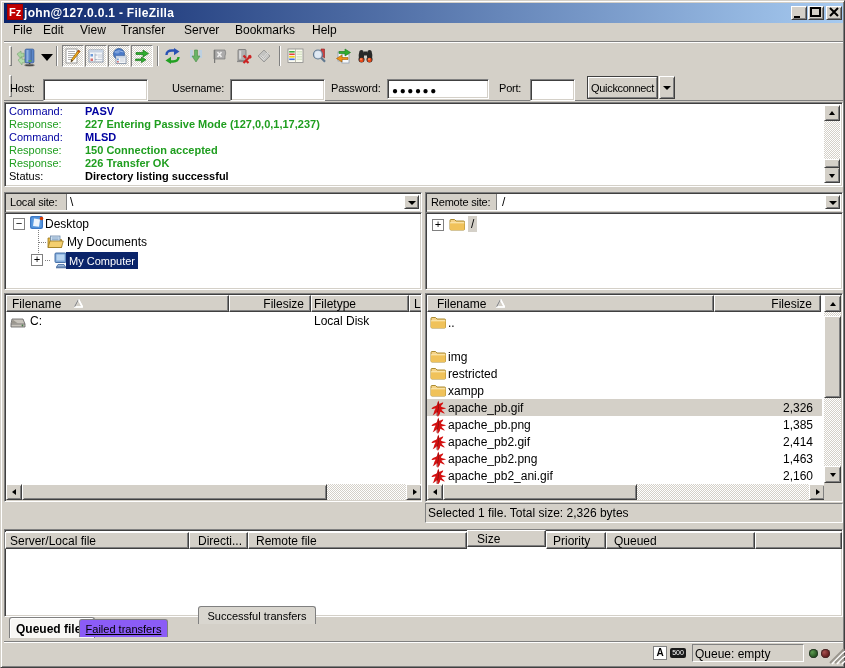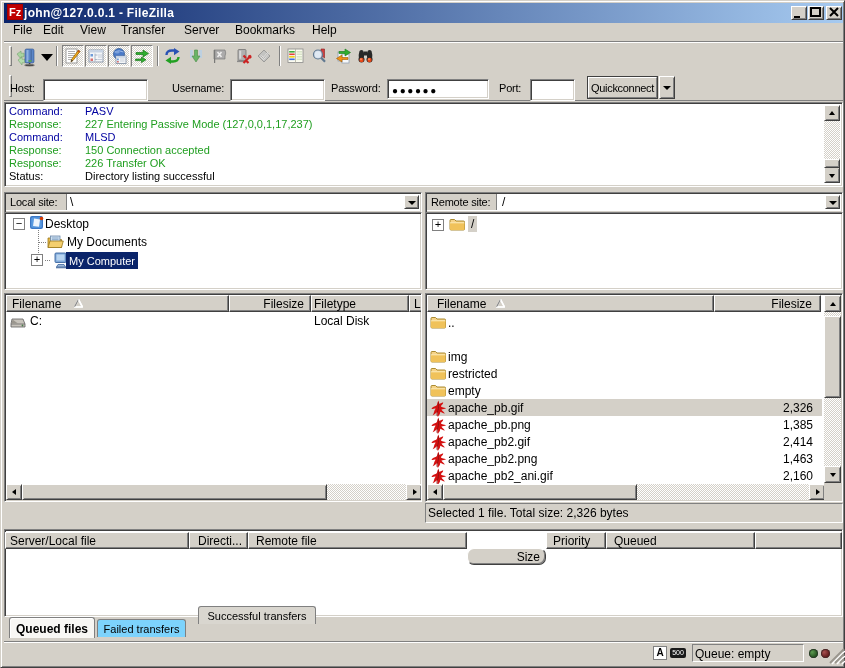--- a/index.html
+++ b/index.html
@@ -38,21 +38,21 @@
   #qcbar { left:3px; top:69px; width:839px; height:31px; border-bottom:1px solid #808080; }
   .qclabel { position:absolute; top:12px; font-size:11px; letter-spacing:-0.2px; }
   .field { position:absolute; top:9px; height:20px; background:#fff;
            border:1px solid; border-color:#808080 #ffffff #ffffff #808080;
            box-shadow: inset 1px 1px 0 #404040, inset -1px -1px 0 #d4d0c8;
            font-size:11px; padding:20px 0 0 4px;font-family:Liberation Serif, serif; }
 
   
   #log { left:3px; top:101px; width:839px; height:85px; font-size:11px; }
   .logline { position:absolute; left:4px; white-space:pre; }
-  .logline b { position:absolute; left:76px; font-weight:normal; white-space:pre; }
+  .logline b { position:absolute; left:76px; font-weight:bold; white-space:pre; }
 
   
   .sbbtn { position:absolute; background:#d4d0c8;
            border:1px solid; border-color:#ffffff #404040 #404040 #ffffff;
            box-shadow: inset 1px 1px 0 #d4d0c8, inset -1px -1px 0 #808080; }
   .arrow { position:absolute; width:0; height:0; }
 
   .panel { border:1px solid; border-color:#808080 #ffffff #ffffff #808080;
            box-shadow: inset 1px 1px 0 #404040, inset -1px -1px 0 #d4d0c8; background:#fff; }
 
@@ -404,21 +404,21 @@
     <div class="rrow" style="top:71px;">
         <svg class="ri" width="17" height="15" viewBox="0 0 17 15">
           <use href="#folderico"></use>
         </svg>
         <span>restricted</span>
       </div>
     <div class="rrow" style="top:88px;">
         <svg class="ri" width="17" height="15" viewBox="0 0 17 15">
           <use href="#folderico"></use>
         </svg>
-        <span>empty</span>
+        <span>xampp</span>
       </div>
     <div class="rrow" style="top:105px; background:#d4d0c8; width:395px;">
         <svg class="ri" width="17" height="17" viewBox="1 0.5 14 14.5">
           <use href="#apacheico"></use>
         </svg>
         <span>apache_pb.gif</span>
         <span class="fsize">2,326</span>
       </div>
     <div class="rrow" style="top:122px;">
         <svg class="ri" width="17" height="17" viewBox="1 0.5 14 14.5">
@@ -470,28 +470,28 @@
     </div>
     <div class="abs" style="right:1px; bottom:1px; width:17px; height:17px; background:#d4d0c8;"></div>
   </div>
 
   <div class="statusbox" style="left:424px; top:502px; width:418px;">Selected 1 file. Total size: 2,326 bytes</div>
 
   <div id="queue" class="abs panel" style="left:3px; top:528px; width:839px; height:88px;">
     <div class="hdrcell" style="top:2px; left:0px; width:184px; padding-left:4px;">Server/Local file</div>
     <div class="hdrcell" style="top:2px; left:184px; width:59px; padding-left:8px;">Directi...</div>
     <div class="hdrcell" style="top:2px; left:243px; width:219px; padding-left:7px;">Remote file</div>
-    <div class="hdrcell" style="top:18px; left:462px; width:79px; text-align:right; padding-right:5px;border-radius:7px;">Size</div>
+    <div class="hdrcell" style="top:0; left:462px; width:79px; text-align:left; padding-right:5px;">Size</div>
     <div class="hdrcell" style="top:2px; left:541px; width:60px; padding-left:6px;">Priority</div>
     <div class="hdrcell" style="top:2px; left:601px; width:149px; padding-left:7px;">Queued</div>
     <div class="hdrcell" style="top:2px; left:750px; width:87px;"></div>
   </div>
 
   <div class="abs" style="left:8px; top:616px; width:86px; height:21px; background:#f8f7f4; border:1px solid #808080; border-bottom:none; border-radius:3px 3px 0 0; font-weight:bold; font-size:12px; text-align:center; padding-top:4px; box-shadow: inset 1px 1px 0 #fff;">Queued files</div>
-  <div class="abs" style="left:96px; top:618px; width:89px; height:18px; background:#7dd3fc; border:1px solid #808080; border-bottom:none; border-radius:3px 3px 0 0; font-size:11px; text-align:center; padding-top:3px;">Failed transfers</div>
+  <div class="abs" style="left:78px; top:618px; width:89px; height:18px; background:#8b5cf6; border:1px solid #808080; border-bottom:none; border-radius:3px 3px 0 0; font-size:11px; text-align:center; padding-top:3px;text-decoration:underline;">Failed transfers</div>
   <div class="abs" style="left:197px; top:605px; width:118px; height:18px; background:#d9d6cf; border:1px solid #808080; border-bottom:none; border-radius:3px 3px 0 0; font-size:11px; text-align:center; padding-top:3px;">Successful transfers</div>
 
   <div class="abs" style="left:3px; top:640px; width:839px; height:24px; border-top:1px solid #808080; box-shadow:0 1px 0 #fff inset;">
     <div class="abs" style="left:649px; top:4px; width:14px; height:14px; background:#fff; border:1px solid #808080; font-size:10px; font-weight:bold; text-align:center;">A</div>
     <div class="abs" style="left:666px; top:6px; width:16px; height:10px; background:#1a1a1a; border-radius:2px; color:#fff; font-size:7px; text-align:center; line-height:10px;">500</div>
     <div class="abs" style="left:688px; top:2px; width:112px; height:18px; border:1px solid; border-color:#808080 #fff #fff #808080; font-size:12px; padding:2px 0 0 2px;">Queue: empty</div>
     <div class="abs" style="left:805px; top:7px; width:9px; height:9px; border-radius:50%; background:radial-gradient(circle at 35% 35%, #5c9a50, #1e4a1a 70%); box-shadow: inset 0 0 0 1px #2a3a28;"></div>
     <div class="abs" style="left:817px; top:7px; width:9px; height:9px; border-radius:50%; background:radial-gradient(circle at 35% 35%, #a85050, #5c1616 70%); box-shadow: inset 0 0 0 1px #4a2a2a;"></div>
     <svg class="abs" style="left:825px; top:6px;" width="16" height="17" viewBox="0 0 16 17">
       <path d="M15 1 L1 15" stroke="#9a968e" stroke-width="2"></path>

